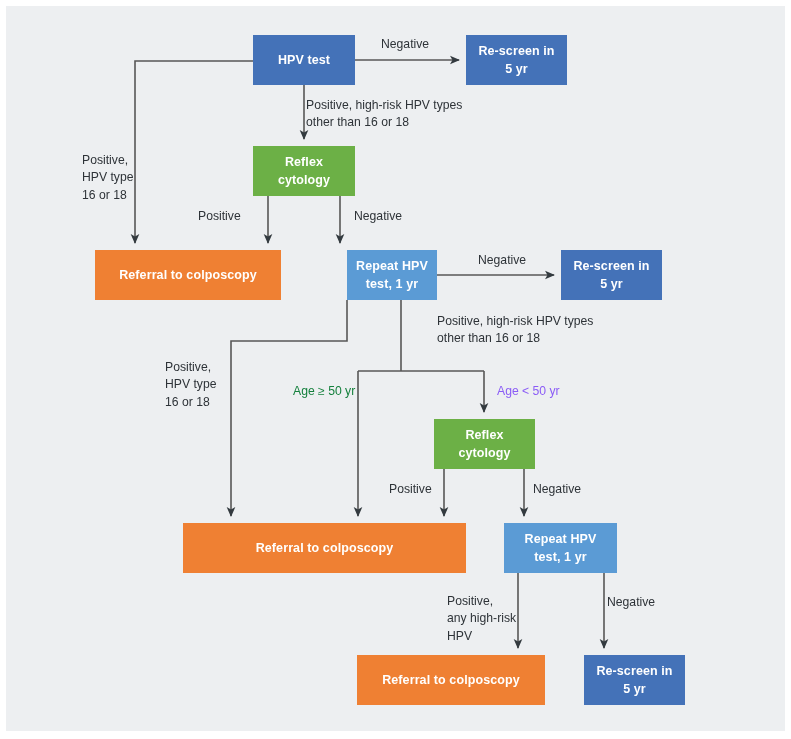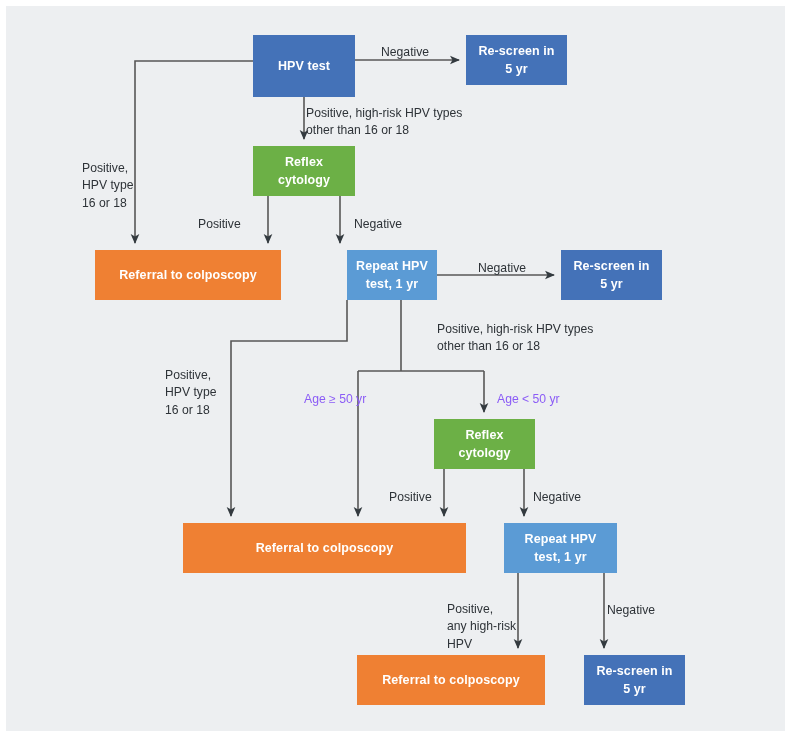--- a/index.html
+++ b/index.html
@@ -46,21 +46,21 @@
     padding: 2px 4px;
   }
   .edge-label {
     position: absolute;
     color: #2e3338;
     font-size: 12.2px;
     line-height: 1.42;
     white-space: pre-line;
     font-weight: normal;
   }
-  .lbl-left { text-align: left; margin-top: 8px; }
+  .lbl-left { text-align: left; }
 </style>
 </head>
 <body>
 
 <div id="page" style="background: rgb(255, 255, 255);">
   <div id="canvas" style="background: rgb(237, 239, 241);"></div>
 
   <svg id="edges" viewBox="0 0 791 739" xmlns="http://www.w3.org/2000/svg">
     <defs>
       <marker id="arrowhead" markerWidth="7" markerHeight="7" refX="5.6" refY="3.1" orient="auto" markerUnits="strokeWidth">
@@ -80,21 +80,21 @@
         <path d="M358,371 L358,516" marker-end="url(#arrowhead)"></path>
         <path d="M484,371 L484,412" marker-end="url(#arrowhead)"></path>
         <path d="M444,469 L444,516" marker-end="url(#arrowhead)"></path>
         <path d="M524,469 L524,516" marker-end="url(#arrowhead)"></path>
         <path d="M518,573 L518,648" marker-end="url(#arrowhead)"></path>
         <path d="M604,573 L604,648" marker-end="url(#arrowhead)"></path>
       </g>
   </svg>
 
   <div id="nodes-layer">
-      <div class="node" style="left: 253px; top: 35px; width: 102px; height: 62px; background: rgb(68, 114, 184);">
+      <div class="node" style="left: 253px; top: 35px; width: 102px; height: 50px; background: rgb(68, 114, 184);">
         <span style="white-space: pre-line;">HPV test</span>
       </div>
       <div class="node" style="left: 466px; top: 35px; width: 101px; height: 50px; background: rgb(68, 114, 184);">
         <span style="white-space: pre-line;">Re-screen in
 5 yr</span>
       </div>
       <div class="node" style="left: 253px; top: 146px; width: 102px; height: 50px; background: rgb(108, 176, 70);">
         <span style="white-space: pre-line;">Reflex
 cytology</span>
       </div>
@@ -136,21 +136,21 @@
 HPV type
 16 or 18</div>
       <div class="edge-label lbl-left" style="left: 198px; top: 208px; color: rgb(46, 51, 56);">Positive</div>
       <div class="edge-label lbl-left" style="left: 354px; top: 208px; color: rgb(46, 51, 56);">Negative</div>
       <div class="edge-label lbl-left" style="left: 478px; top: 252px; color: rgb(46, 51, 56);">Negative</div>
       <div class="edge-label lbl-left" style="left: 437px; top: 313px; color: rgb(46, 51, 56);">Positive, high-risk HPV types
 other than 16 or 18</div>
       <div class="edge-label lbl-left" style="left: 165px; top: 359px; color: rgb(46, 51, 56);">Positive,
 HPV type
 16 or 18</div>
-      <div class="edge-label lbl-left" style="left: 304px; top: 383px; color: #8b5cf6;">Age ≥ 50 yr</div>
+      <div class="edge-label lbl-left" style="left: 293px; top: 383px; color: #15803d;">Age ≥ 50 yr</div>
       <div class="edge-label lbl-left" style="left: 497px; top: 383px; color: #8b5cf6;">Age &lt; 50 yr</div>
       <div class="edge-label lbl-left" style="left: 389px; top: 481px; color: rgb(46, 51, 56);">Positive</div>
       <div class="edge-label lbl-left" style="left: 533px; top: 481px; color: rgb(46, 51, 56);">Negative</div>
       <div class="edge-label lbl-left" style="left: 447px; top: 593px; color: rgb(46, 51, 56);">Positive,
 any high-risk
 HPV</div>
       <div class="edge-label lbl-left" style="left: 607px; top: 594px; color: rgb(46, 51, 56);">Negative</div>
     </div>
 </div>
 

